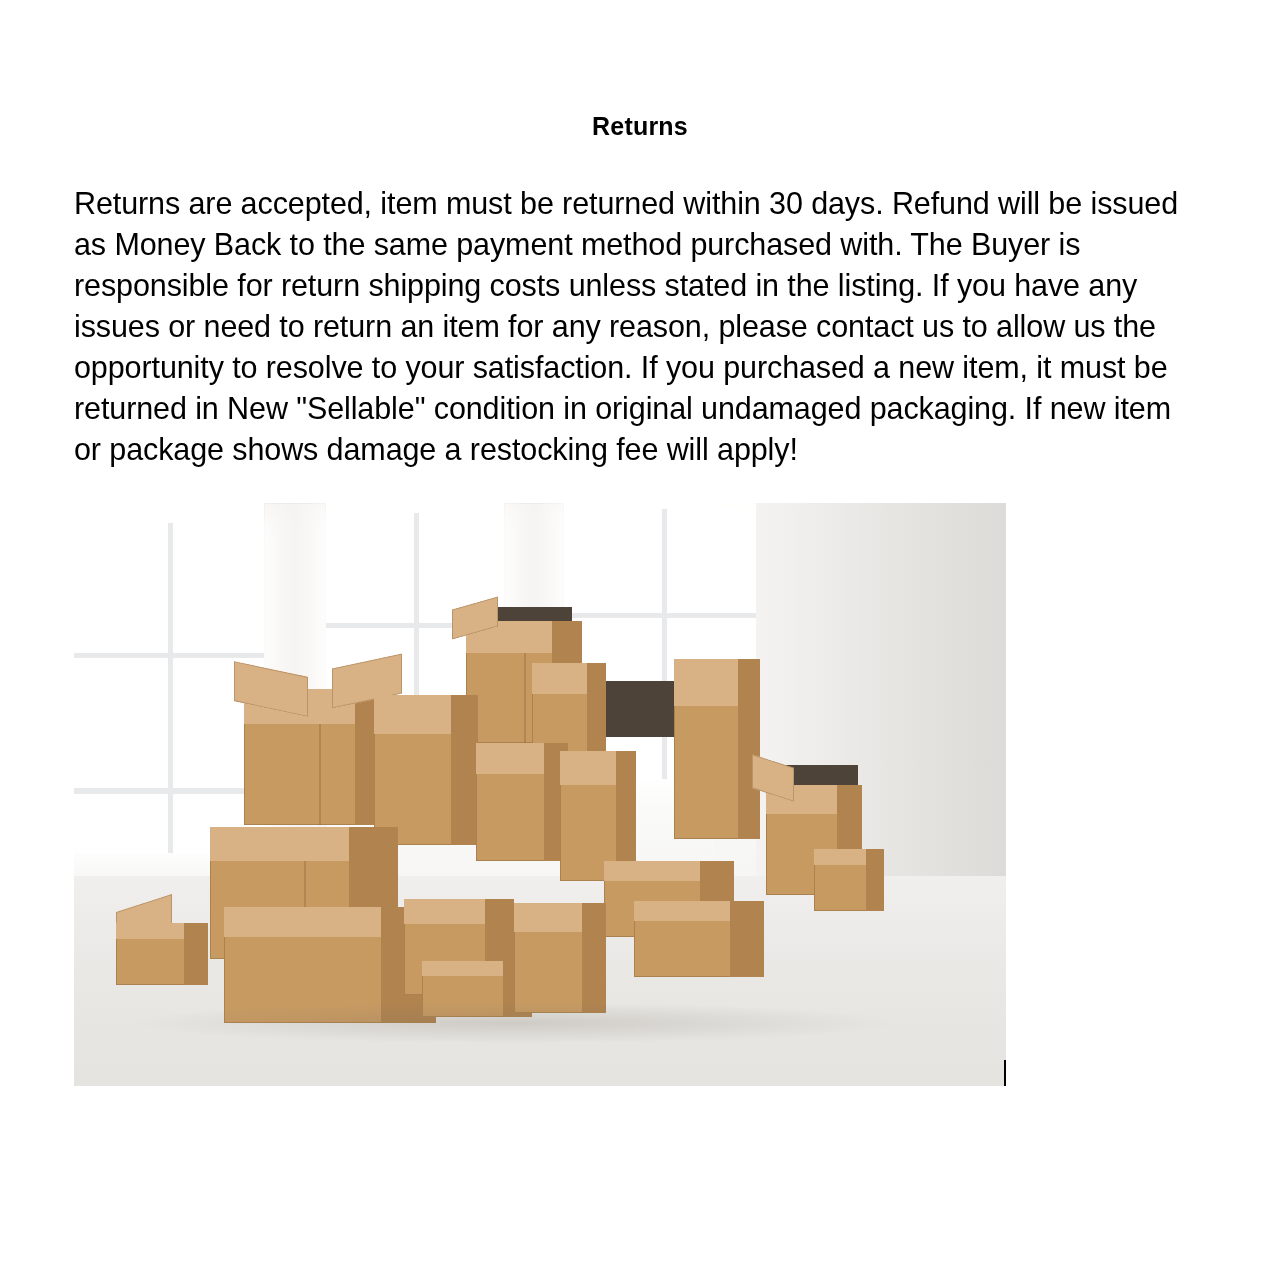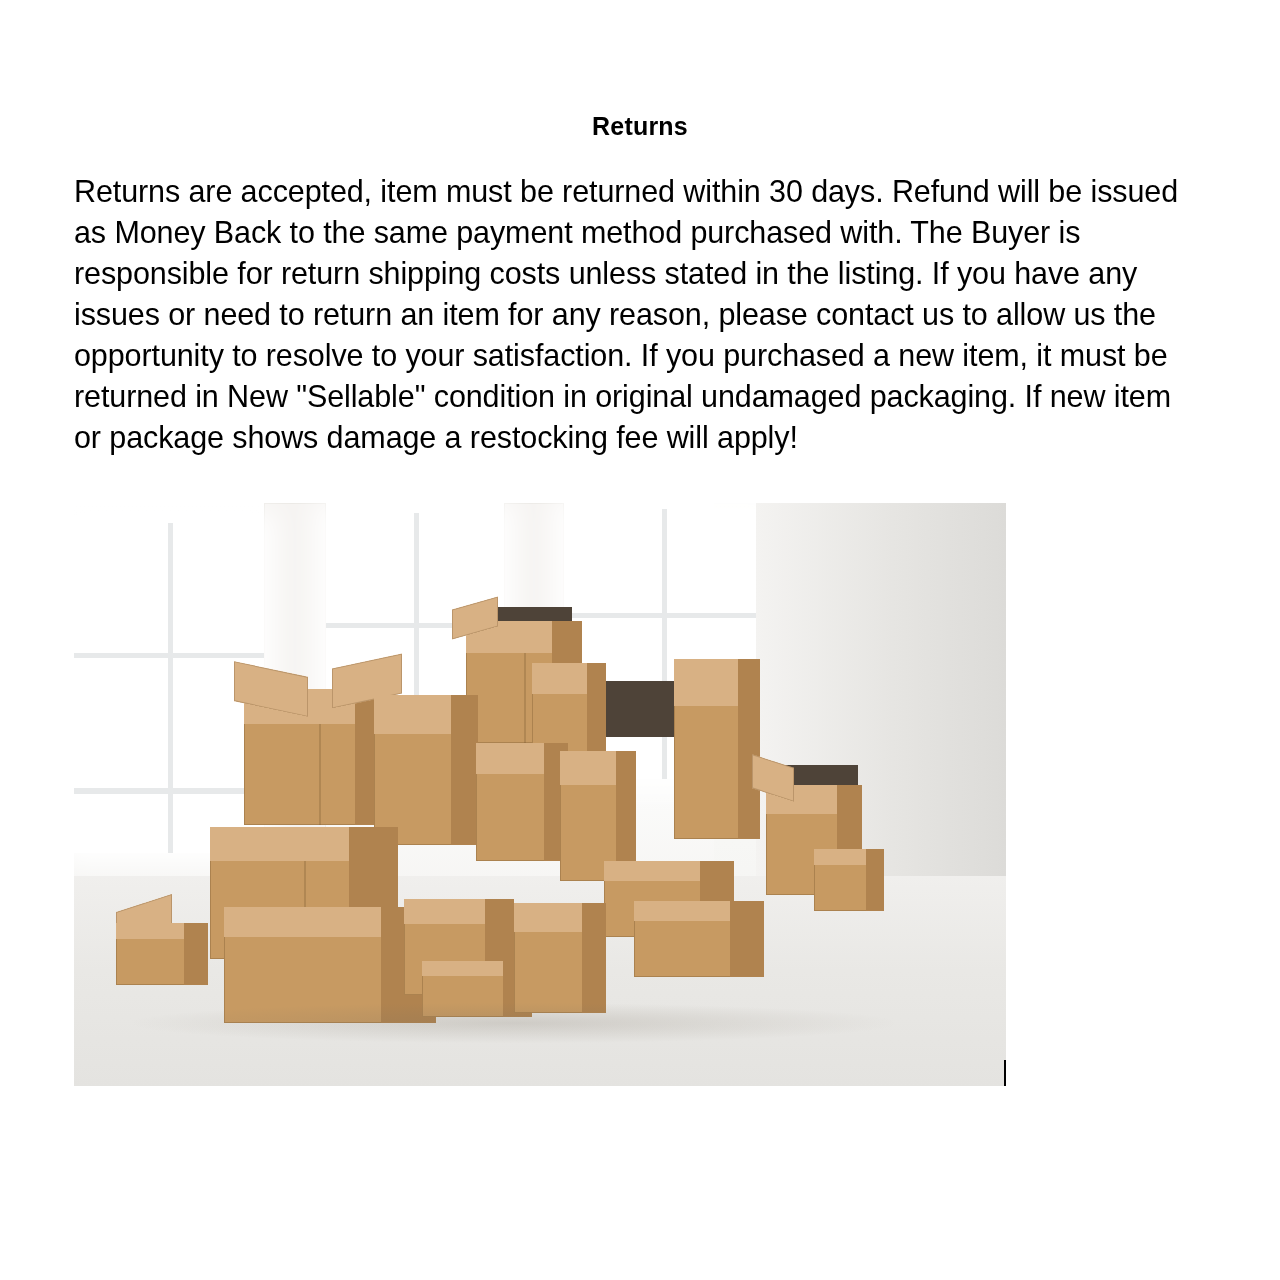--- a/index.html
+++ b/index.html
@@ -25,21 +25,21 @@
     top: 112px;
     left: 0;
     width: 1280px;
     text-align: center;
     font-size: 25px;
     font-weight: bold;
     letter-spacing: 0.2px;
   }
   .body-text {
     position: absolute;
-    top: 171px;
+    top: 183px;
     left: 74px;
     width: 1120px;
     font-size: 30.5px;
     line-height: 41px;
     text-align: left;
     letter-spacing: -0.1px;
   }
   .photo-frame {
     position: absolute;
     left: 74px;

